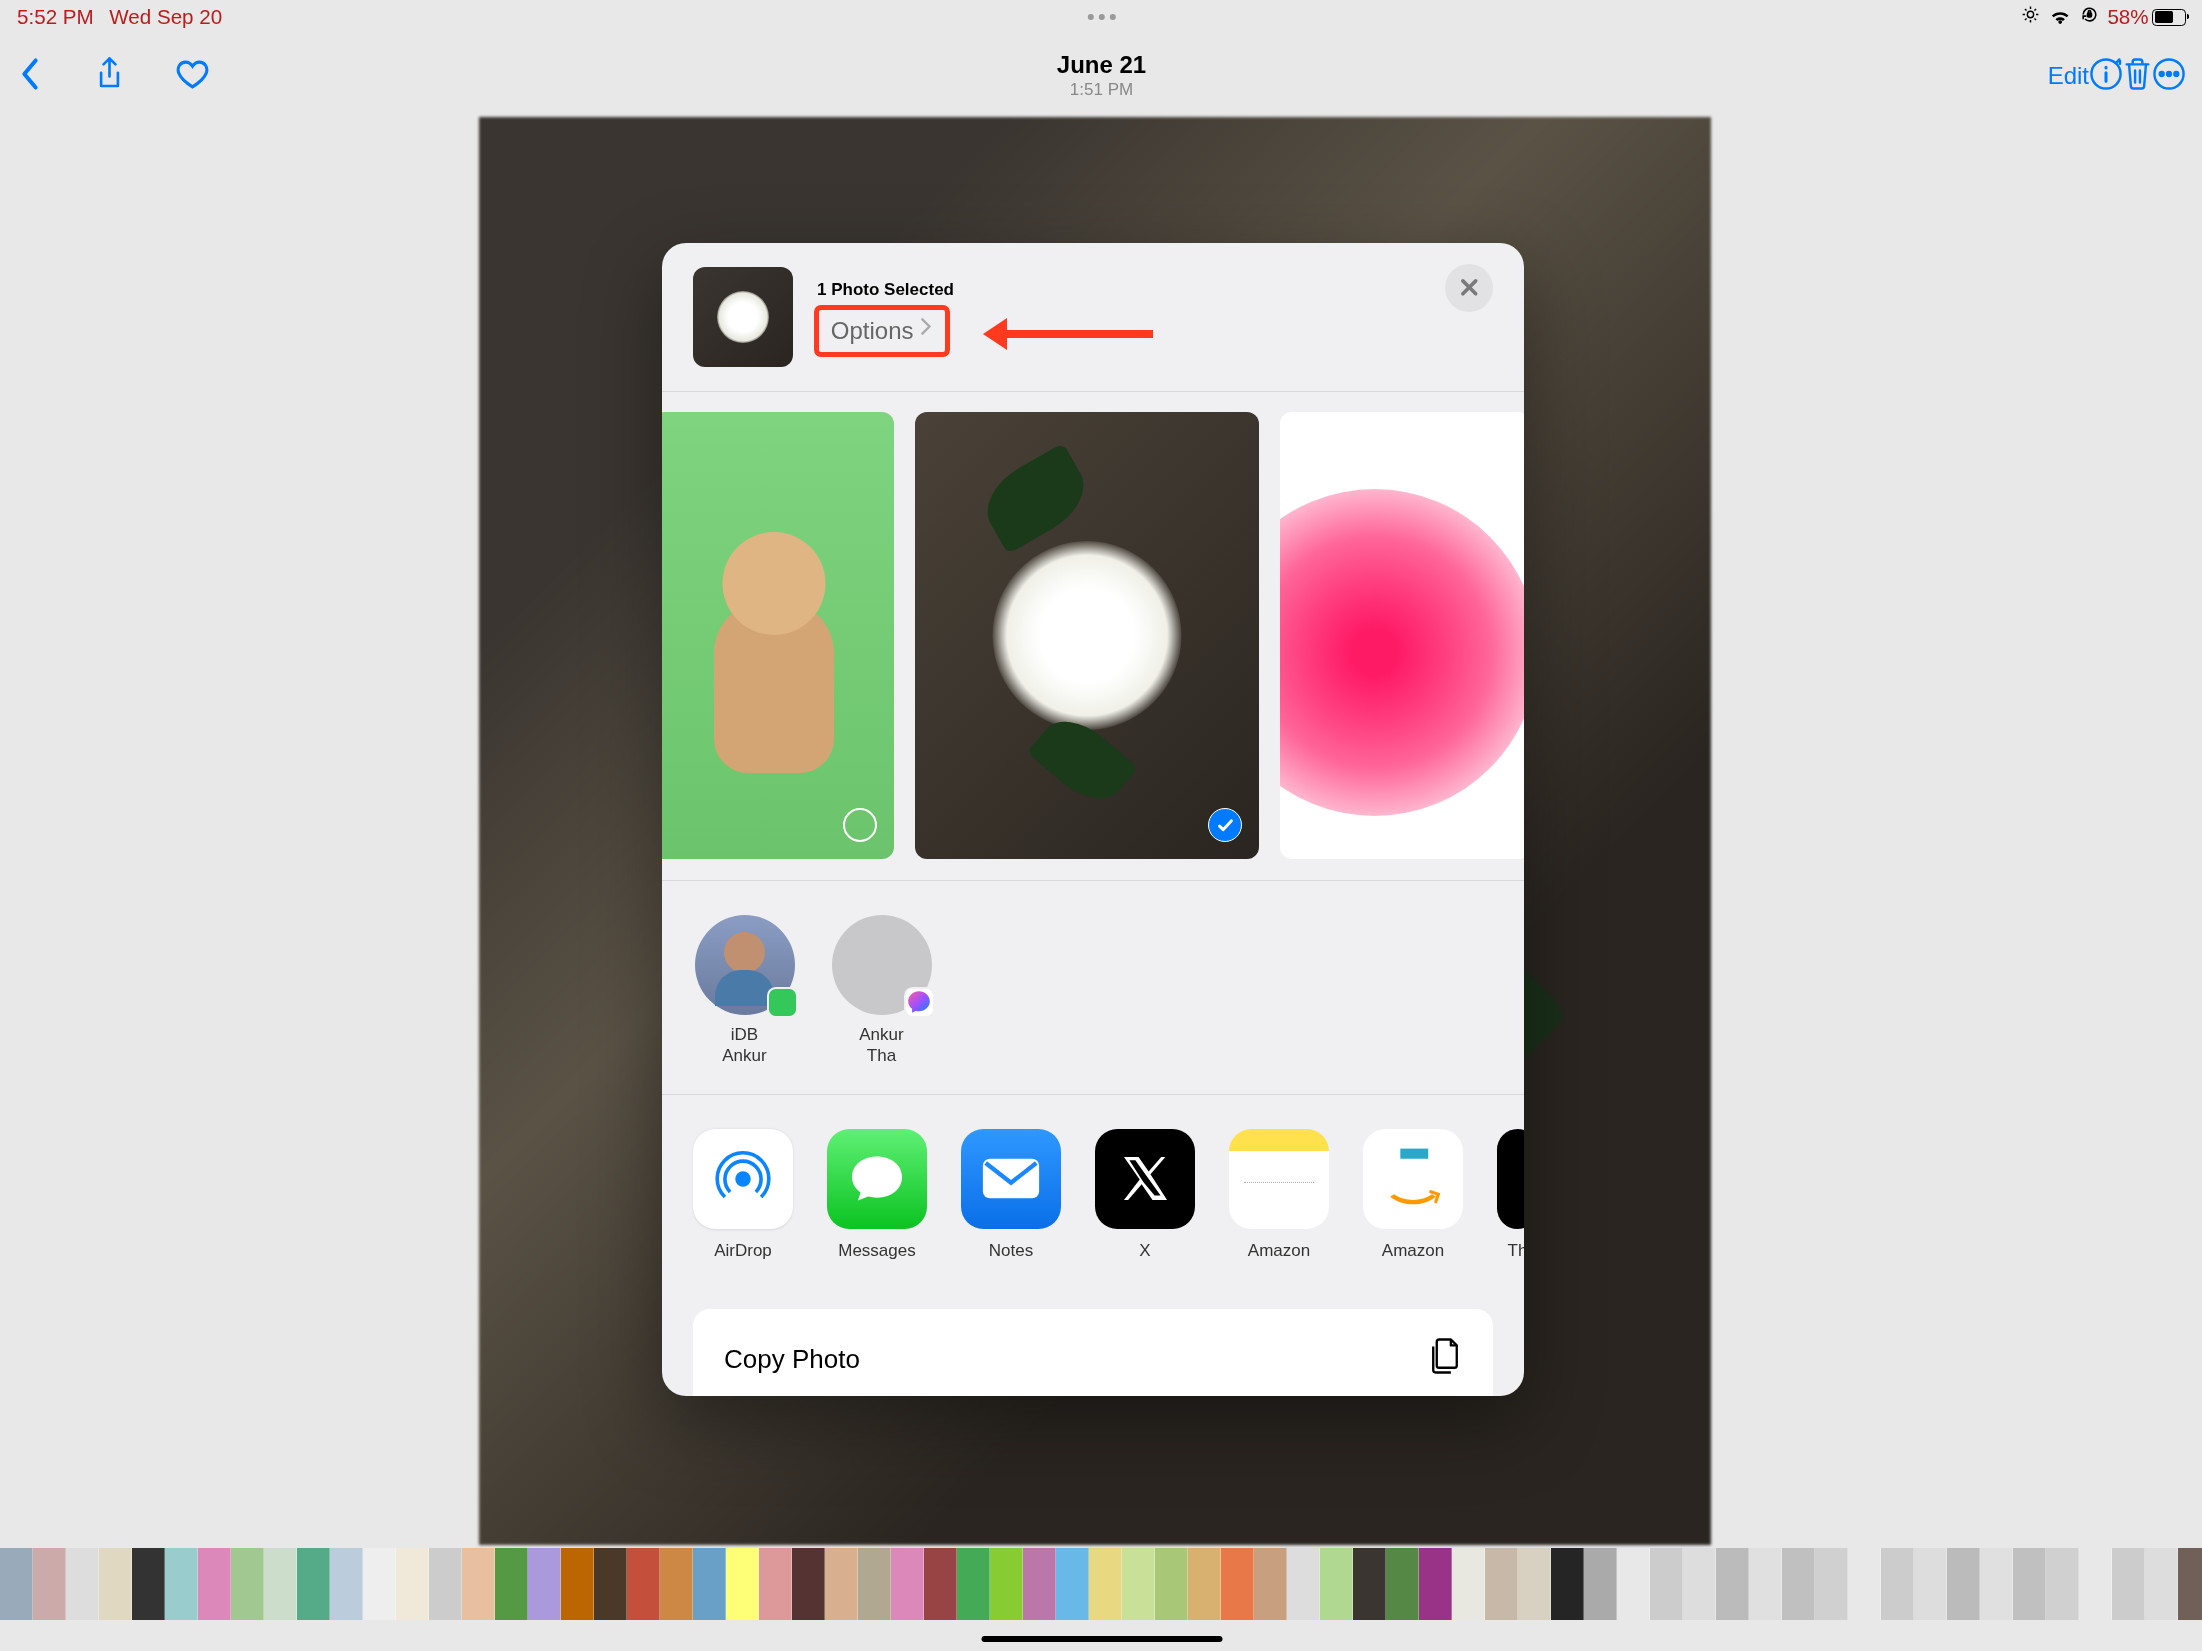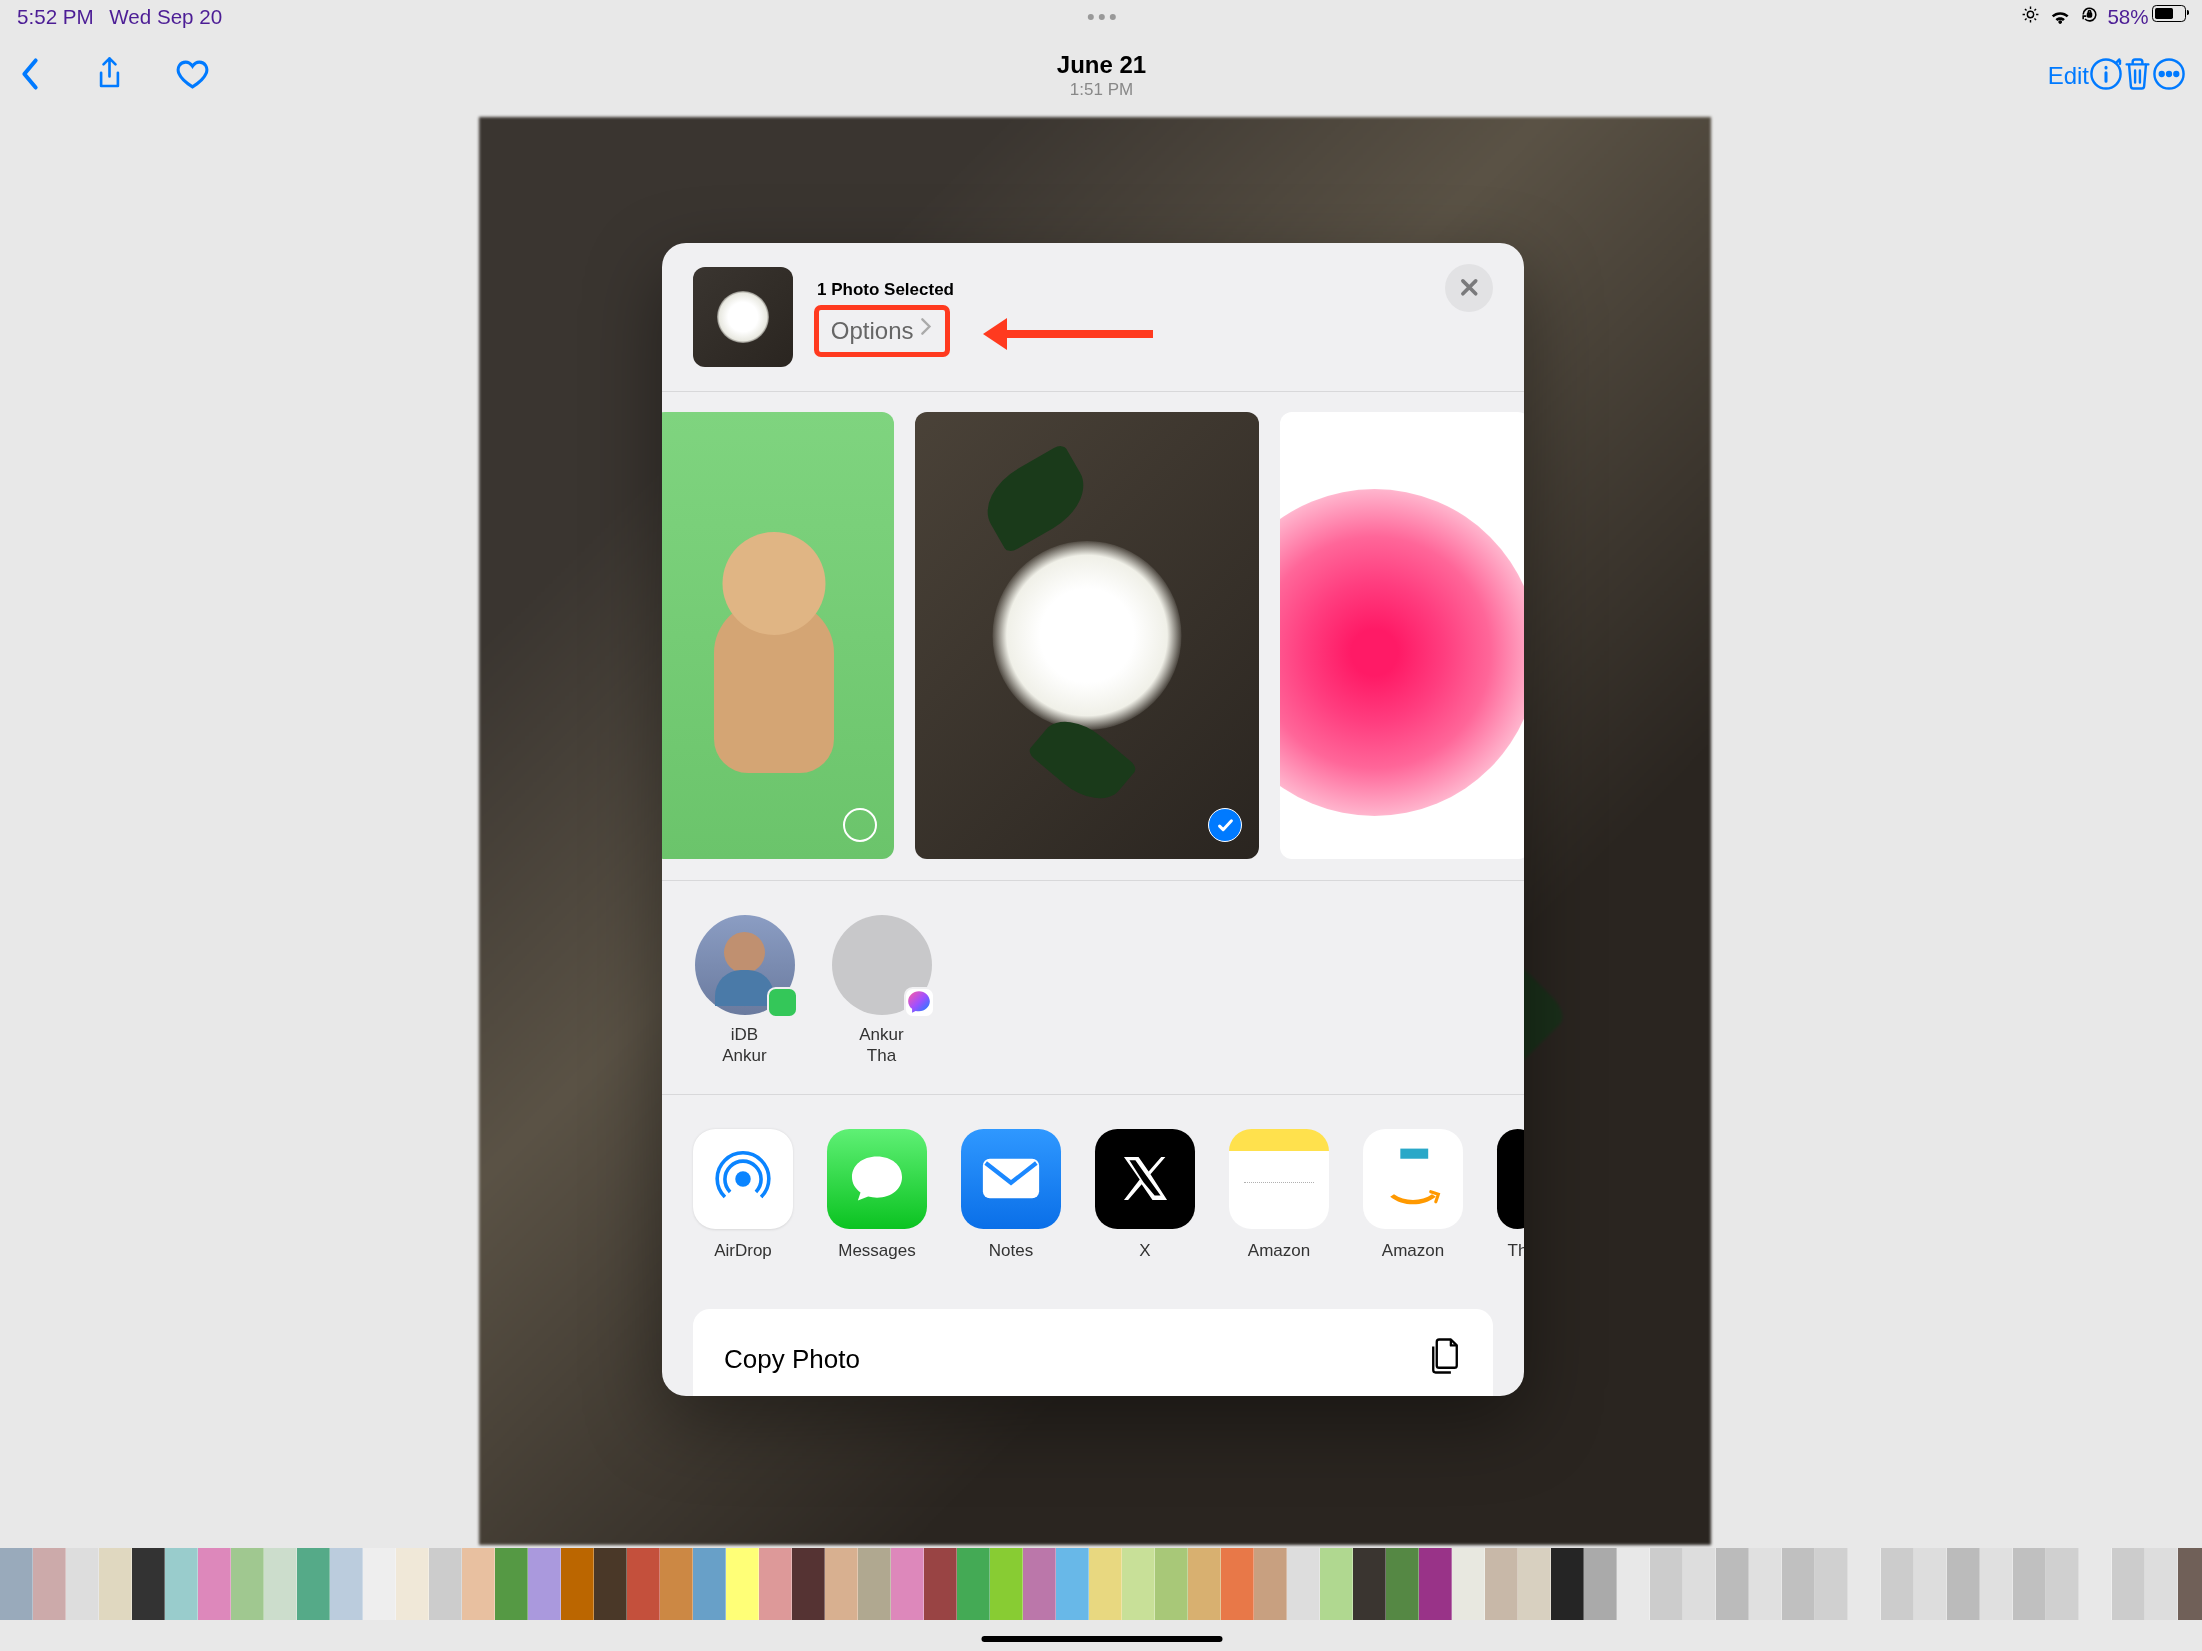--- a/index.html
+++ b/index.html
@@ -1,22 +1,22 @@
 <!DOCTYPE html>
 <html style="font-size:13.8px"><head>
 <meta charset="utf-8">
 <style>
 *{margin:0;padding:0;box-sizing:border-box;-webkit-font-smoothing:antialiased}
 body{font-family:-apple-system,BlinkMacSystemFont,'SF Pro Text',sans-serif;background:#e8e8e8;width:2203px;height:1651px;position:relative;overflow:hidden;transform-origin:top left}
-.status-bar{position:absolute;top:0;left:0;right:0;height:34px;display:flex;align-items:center;padding:0 17px;font-size:20.6px;font-weight:500;color:#4c1d95}
+.status-bar{position:absolute;top:0;left:0;right:0;height:34px;display:flex;align-items:center;padding:0 17px;font-size:20.6px;font-weight:500;color:#b91c1c}
 .status-left{display:flex;gap:15.5px}
 .status-center{position:absolute;left:50%;transform:translateX(-50%);display:flex;gap:5.2px}
 .status-center .dot{width:6px;height:6px;border-radius:50%;background:#999}
 .status-right{margin-left:auto;display:flex;align-items:center;gap:8.6px;font-size:20.6px}
-.battery{display:inline-flex;align-items:flex-start;gap:3.4px}
+.battery{display:inline-flex;align-items:center;gap:3.4px}
 .battery-body{width:34px;height:17px;border:1.7px solid #000;border-radius:4.3px;position:relative;display:inline-block}
 .battery-body::after{content:'';position:absolute;right:-4.3px;top:4.3px;width:2.6px;height:5.2px;background:#000;border-radius:0 1.7px 1.7px 0}
 .battery-fill{position:absolute;left:1.7px;top:1.7px;bottom:1.7px;width:58%;background:#000;border-radius:1.7px}
 .nav-bar{position:absolute;top:34px;left:0;right:0;height:83px;display:flex;align-items:center;padding:0 17px;background:rgba(255,255,255,0)}
 .nav-left{display:flex;gap:52px;align-items:center}
 .nav-icon{color:#007aff;cursor:pointer}
 .nav-center{position:absolute;left:50%;transform:translateX(-50%);text-align:center}
 .nav-center .title{font-size:24px;font-weight:600;color:#000}
 .nav-center .subtitle{font-size:17px;color:#888;margin-top:1.7px}
 .nav-right{margin-left:auto;display:flex;align-items:center}

